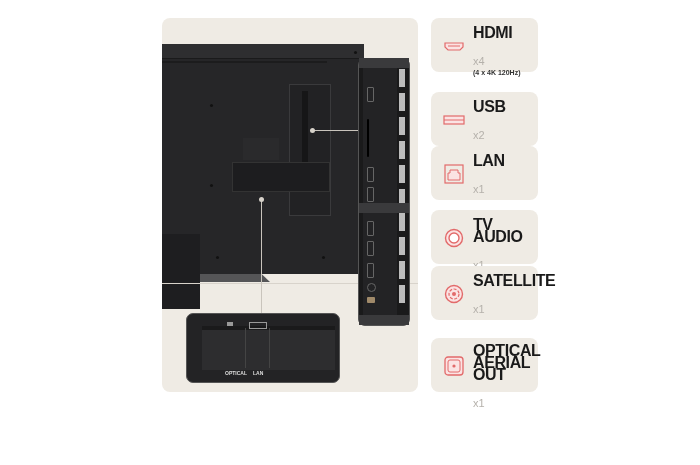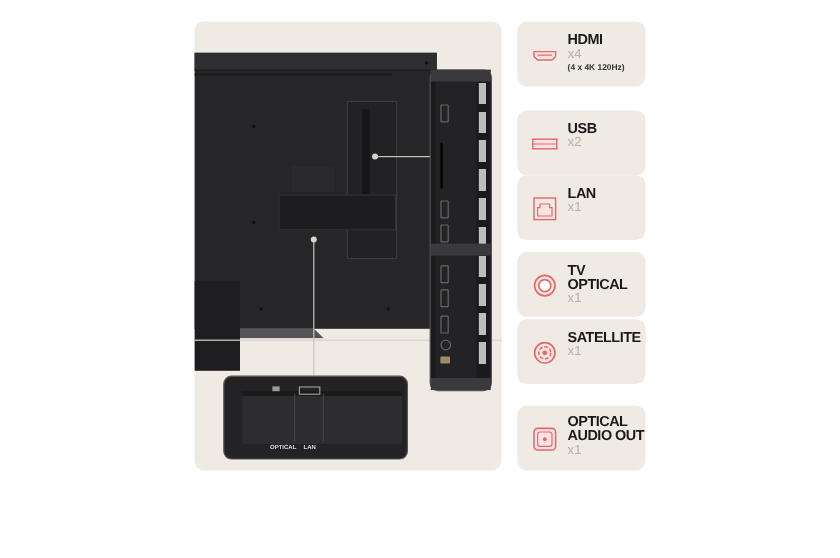--- a/index.html
+++ b/index.html
@@ -47,22 +47,22 @@
   .bottom-zoom .div2 { position:absolute; left:82px; top:14px; width:1px; height:40px; background:#444; }
   .bottom-zoom .port-lan { position:absolute; left:62px; top:8px; width:16px; height:5px; border:1px solid #999; }
   .bottom-zoom .port-opt { position:absolute; left:40px; top:8px; width:6px; height:4px; background:#999; }
   .bottom-zoom .lbl { position:absolute; top:56px; font-size:5px; color:#ddd; font-weight:bold; }
 
   .card {
     position:absolute; left:431px; width:107px; height:54px; background:#efebe4; border-radius:8px;
   }
   .card .icon { position:absolute; left:12px; top:17px; width:22px; height:22px; }
   .card .text { position:absolute; left:42px; top:9px; }
-  .card .name { font-size:12px; font-weight:bold; color:#1a1a1a; letter-spacing:-0.4px; line-height:12px; }
-  .card .count { font-size:11px; color:#b5b1ab; line-height:13px; }
+  .card .name { font-size:16px; font-weight:bold; color:#1a1a1a; letter-spacing:-0.4px; line-height:12px; }
+  .card .count { font-size:11px; color:#b5b1ab; line-height:13px;margin-top:16px; }
   .card .note { font-size:7px; color:#333; font-weight:bold; line-height:10px; }
 </style>
 </head>
 <body>
 
 <div class="photo-panel">
   <div class="tv-back">
     <div class="rim"></div>
     <div class="slot-line"></div>
     <div class="screw" style="left:48px;top:60px"></div>
@@ -146,21 +146,21 @@
     <div class="count">x1</div>
   </div>
 </div>
 
 <div class="card" style="top:210px">
   <svg class="icon" viewBox="0 0 22 22">
     <circle cx="11" cy="11" r="8.5" fill="#fbe3e3" stroke="#e26a6a" stroke-width="1.4"></circle>
     <circle cx="11" cy="11" r="5" fill="#fff" stroke="#e26a6a" stroke-width="1.4"></circle>
   </svg>
   <div class="text">
-    <div class="name">TV OPTICAL</div>
+    <div class="name">TV AUDIO</div>
     <div class="count">x1</div>
   </div>
 </div>
 
 <div class="card" style="top:266px">
   <svg class="icon" viewBox="0 0 22 22">
     <circle cx="11" cy="11" r="8.5" fill="#fbe3e3" stroke="#e26a6a" stroke-width="1.4"></circle>
     <circle cx="11" cy="11" r="5" fill="none" stroke="#e26a6a" stroke-width="1.2" stroke-dasharray="3 1.5"></circle>
     <circle cx="11" cy="11" r="2" fill="#e26a6a"></circle>
   </svg>
@@ -171,16 +171,16 @@
 </div>
 
 <div class="card" style="top:338px">
   <svg class="icon" viewBox="0 0 22 22" style="top:17px">
     <rect x="2" y="2" width="18" height="18" rx="3" fill="#fbe3e3" stroke="#e26a6a" stroke-width="1.3"></rect>
     <rect x="5" y="5" width="12" height="12" rx="2" fill="none" stroke="#e26a6a" stroke-width="1"></rect>
     <circle cx="11" cy="11" r="1.6" fill="#e26a6a"></circle>
   </svg>
   <div class="text" style="top:7px">
     <div class="name">OPTICAL</div>
-    <div class="name">AUDIO OUT</div>
+    <div class="name">AERIAL OUT</div>
     <div class="count">x1</div>
   </div>
 </div>
 
 </body></html>

